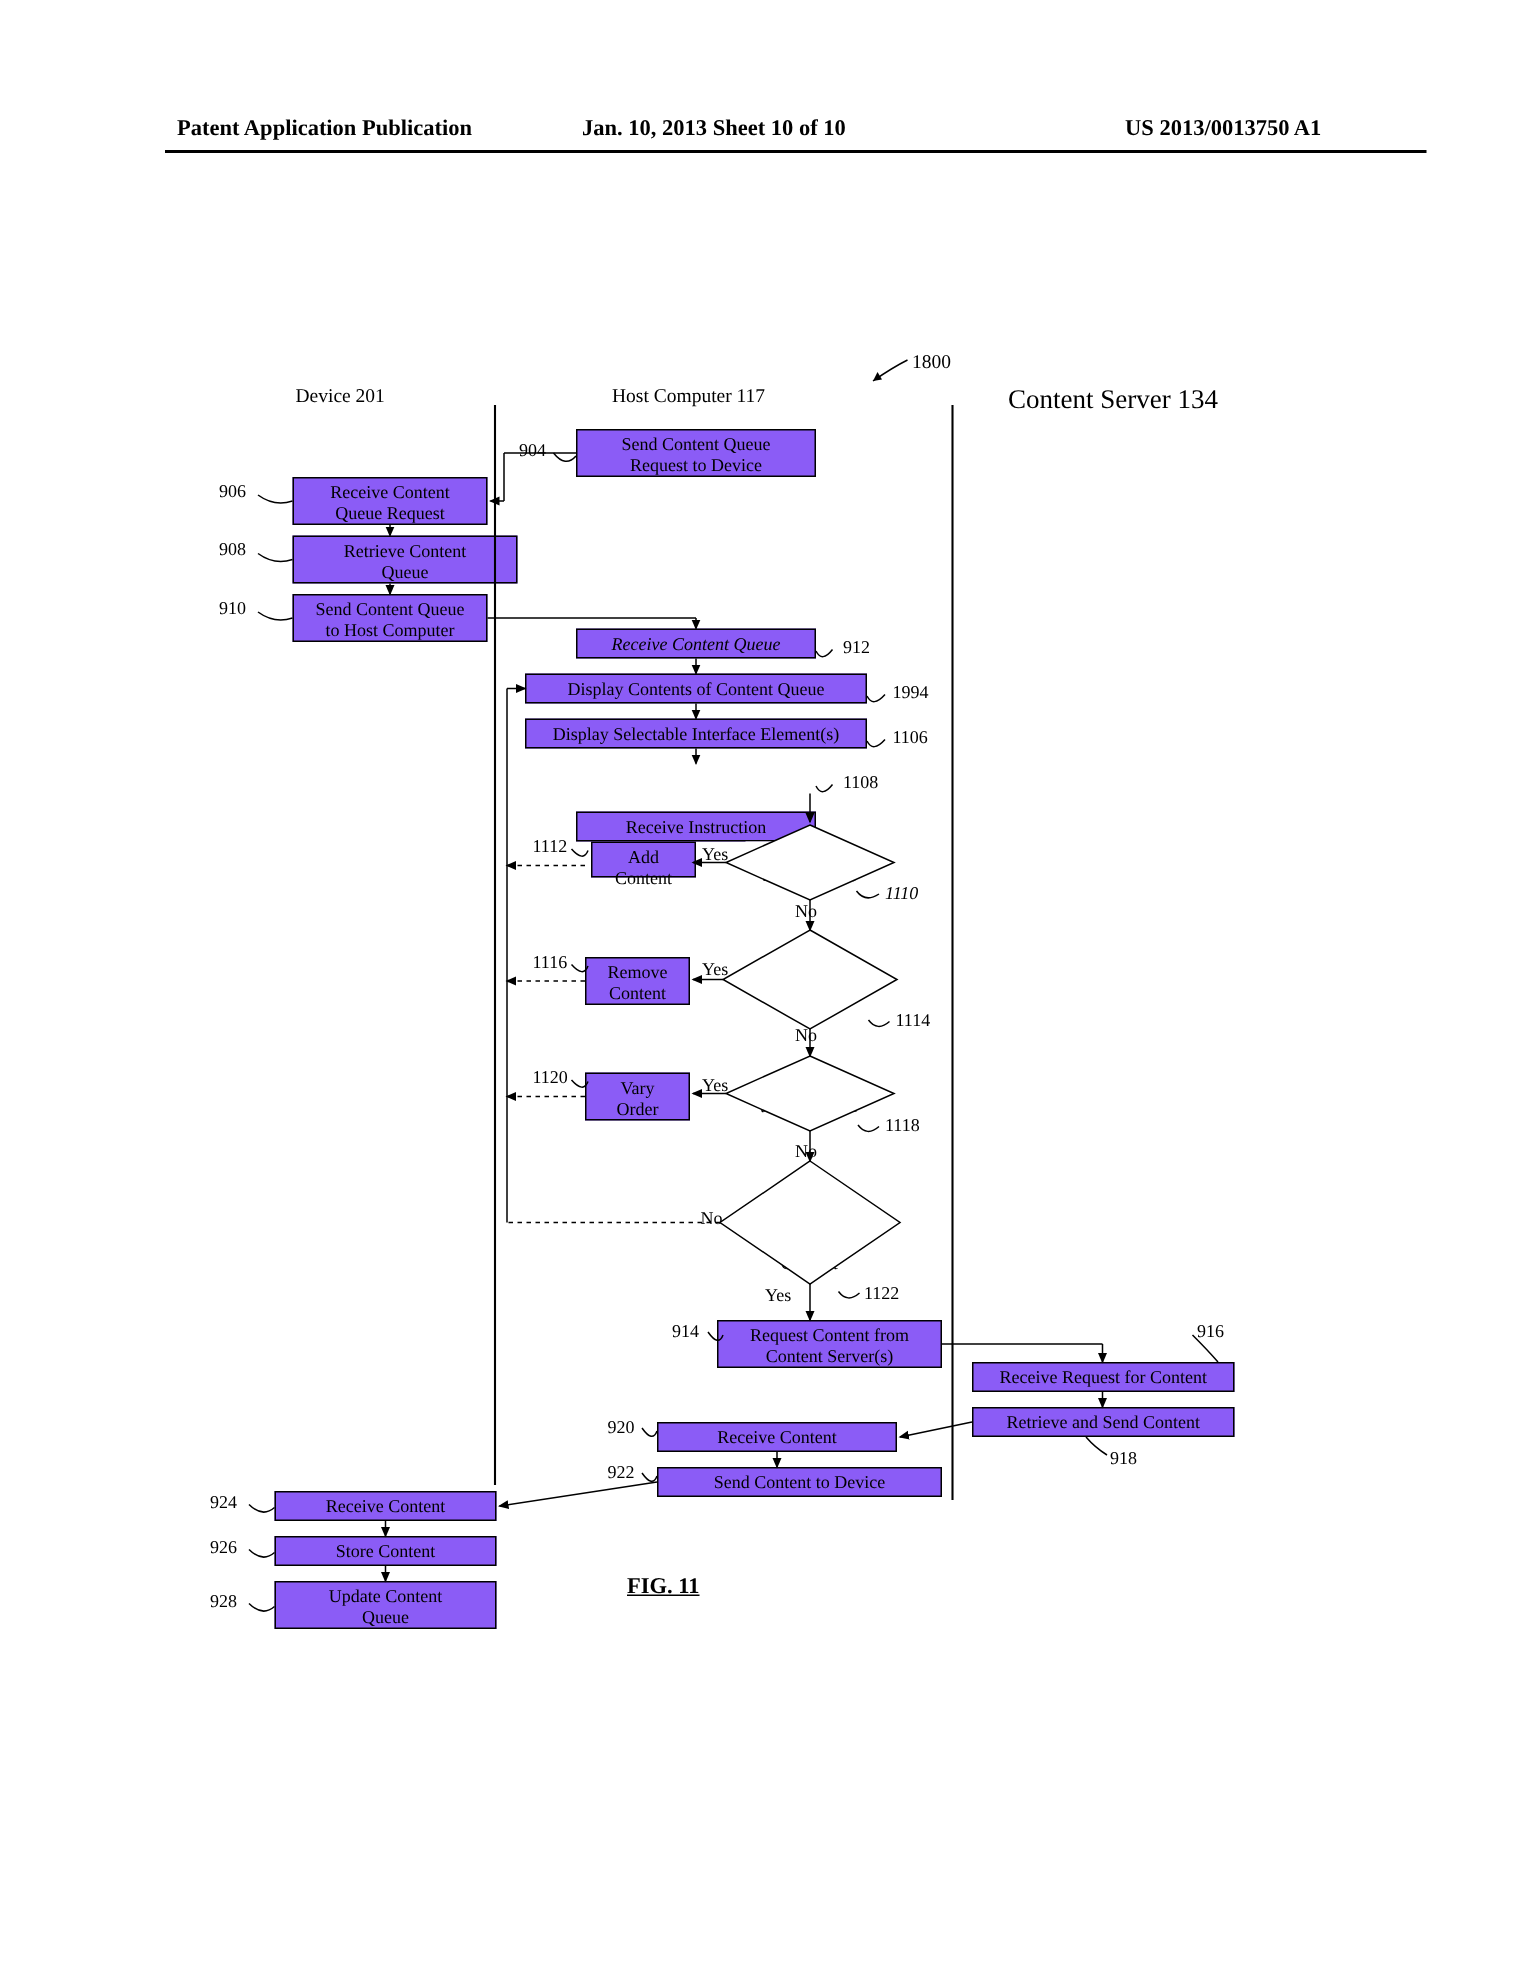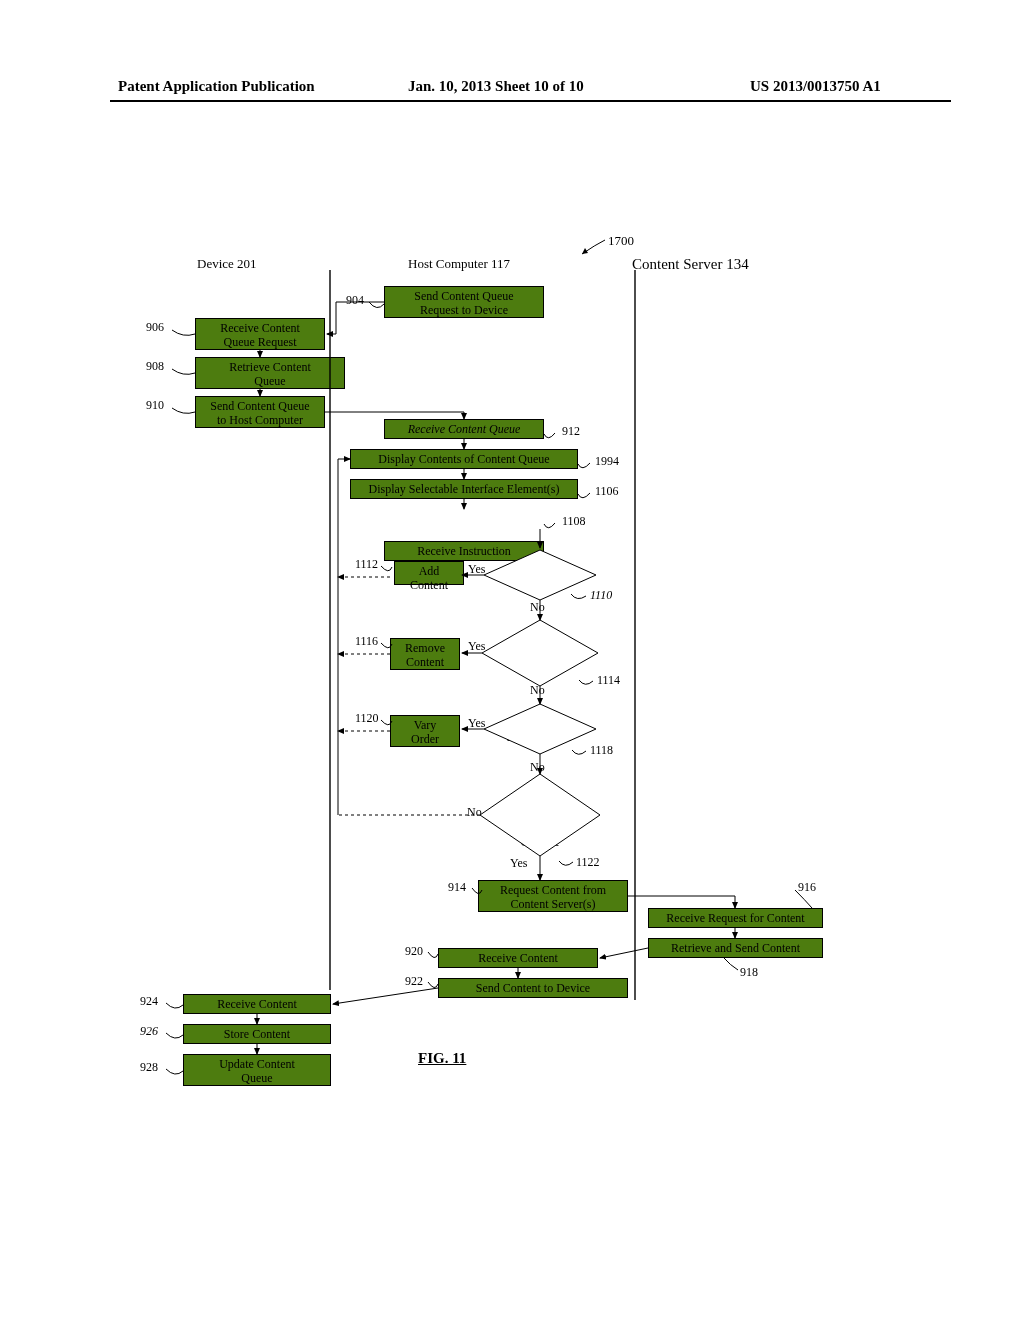--- a/index.html
+++ b/index.html
@@ -24,26 +24,26 @@
     top: 100px;
     border-top: 2px solid #000;
   }
   .hdr {
     position: absolute;
     top: 78px;
     font-size: 15px;
     font-weight: bold;
   }
   .hdr-left { left: 118px; }
-  .hdr-mid  { left: 408px; text-align: right; }
+  .hdr-mid  { left: 388px; text-align: right; }
   .hdr-right{ left: 750px; }
   .box {
     position: absolute;
     border: 1px solid #000;
-    background: #4d7c0f;
+    background: #8b5cf6;
     text-align: center;
     font-size: 12px;
     line-height: 1.2;
     padding: 2px 4px;
     box-sizing: border-box;
   }
   .label {
     position: absolute;
     font-size: 12px;
     background: #fff;
@@ -78,25 +78,25 @@
   <div class="hdr hdr-mid">Jan. 10, 2013  Sheet 10 of 10</div>
   <div class="hdr hdr-right">US 2013/0013750 A1</div>
   <div class="hr-top"></div>
 
   <div class="label" style="left:197px; top:256px; font-size:13px;">
     <span>Device</span> <span class="underline">201</span>
   </div>
   <div class="label" style="left:408px; top:256px; font-size:13px;">
     <span>Host Computer</span> <span class="underline">117</span>
   </div>
-  <div class="label" style="left:632px; top:256px; font-size:15px;">
+  <div class="label" style="left:672px; top:256px; font-size:18px;">
     <span>Content Server</span> <span class="underline">134</span>
   </div>
 
-  <div class="label" style="left:608px; top:233px; font-size:13px;">1700</div>
+  <div class="label" style="left:608px; top:233px; font-size:13px;">1800</div>
 
   <div class="box" style="left:195px; top:318px; width:130px; height:32px;">Receive Content<br>Queue Request</div>
   <div class="box" style="left:195px; top:357px; width:150px; height:32px;">Retrieve Content<br>Queue</div>
   <div class="box" style="left:195px; top:396px; width:130px; height:32px;">Send Content Queue<br>to Host Computer</div>
 
   <div class="box" style="left:183px; top:994px;  width:148px; height:20px;">Receive Content</div>
   <div class="box" style="left:183px; top:1024px; width:148px; height:20px;">Store Content</div>
   <div class="box" style="left:183px; top:1054px; width:148px; height:32px;">Update Content<br>Queue</div>
 
   <div class="box" style="left:384px; top:286px; width:160px; height:32px;">Send Content Queue<br>Request to Device</div>
@@ -144,21 +144,21 @@
   <div class="label" style="left:355px; top:634px;">1116</div>
   <div class="label" style="left:590px; top:743px;">1118</div>
   <div class="label" style="left:355px; top:711px;">1120</div>
   <div class="label" style="left:576px; top:855px;">1122</div>
   <div class="label" style="left:448px; top:880px;">914</div>
   <div class="label" style="left:798px; top:880px;">916</div>
   <div class="label" style="left:740px; top:965px;">918</div>
   <div class="label" style="left:405px; top:944px;">920</div>
   <div class="label" style="left:405px; top:974px;">922</div>
   <div class="label" style="left:140px; top:994px;">924</div>
-  <div class="label" style="left:140px; top:1024px;font-style:italic;">926</div>
+  <div class="label" style="left:140px; top:1024px;">926</div>
   <div class="label" style="left:140px; top:1060px;">928</div>
 
   <div class="fig-title" style="left:418px; top:1050px;">FIG. 11</div>
 
   <svg class="overlay">
     <defs>
       <marker id="arr" markerWidth="8" markerHeight="8" refX="6" refY="3" orient="auto">
         <path d="M0,0 L7,3 L0,6 Z" fill="#000"></path>
       </marker>
     </defs>

